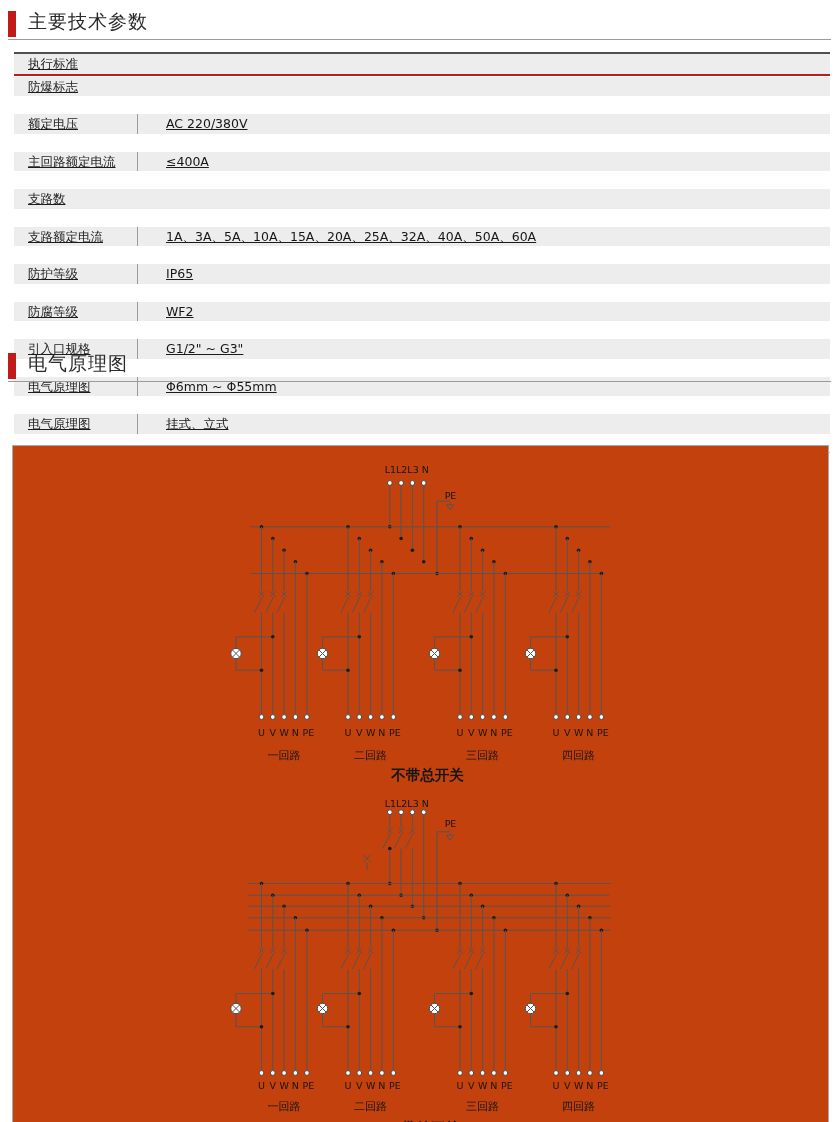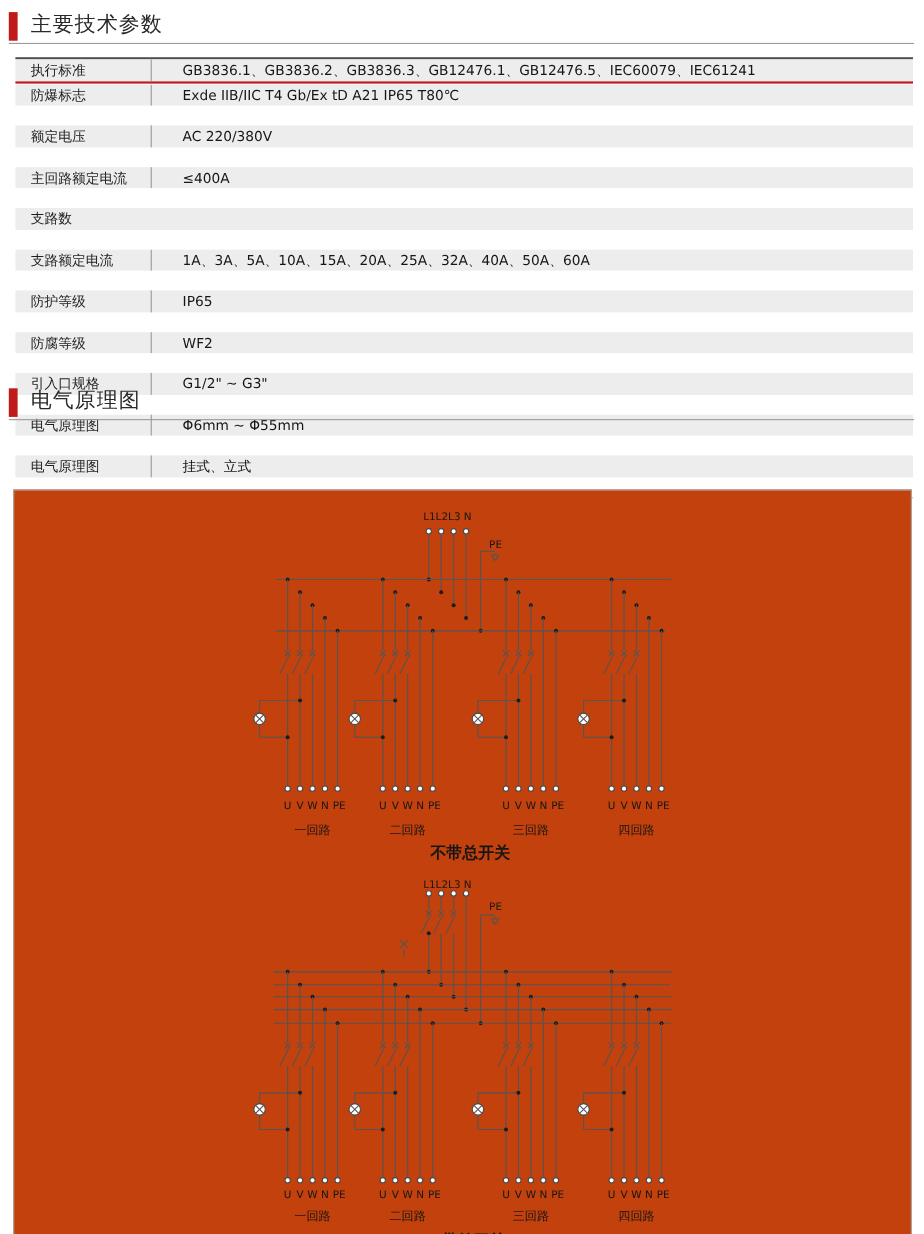--- a/index.html
+++ b/index.html
@@ -23,21 +23,21 @@
     letter-spacing:1px;white-space:nowrap;
   }
   .section-header .underline{
     position:absolute;left:8px;top:30px;width:823px;height:1px;background:#9b9b9b;
   }
   #header-params{top:9px;}
   #header-schematic{top:351px;}
 
   .spec-table{
     position:absolute;left:14px;top:52px;width:816px;
-    border-top:2px solid #4f4f4f;border-bottom:1px solid #b5b5b5;
+    border-top:2px solid #4f4f4f;border-bottom:1px solid #b5b5b5;text-decoration:underline;
   }
   .spec-row{
     display:flex;align-items:center;background:var(--rowbg);
     min-height:19.5px;margin-bottom:18px;font-size:12.5px;line-height:19.5px;
   }
   .spec-row.hl{margin-bottom:0;}
   .red-divider{height:2px;background:var(--red);margin-bottom:1px;}
   .spec-label{
     width:109px;padding-left:14px;flex:none;color:#1f1f1f;white-space:nowrap;
   }
@@ -58,26 +58,24 @@
 
 <div class="section-header" id="header-params">
   <div class="red-bar"></div>
   <div class="sec-title">主要技术参数</div>
   <div class="underline"></div>
 </div>
 
 <div class="spec-table" id="spec-table">
     <div class="spec-row hl">
       <div class="spec-label">执行标准</div>
-      <div class="spec-value">GB3836.1、GB3836.2、GB3836.3、GB12476.1、GB12476.5、IEC60079、IEC61241</div>
     </div>
     <div class="red-divider"></div>
     <div class="spec-row">
       <div class="spec-label">防爆标志</div>
-      <div class="spec-value">Exde IIB/IIC T4 Gb/Ex tD A21 IP65 T80℃</div>
     </div>
     <div class="spec-row">
       <div class="spec-label">额定电压</div>
       <div class="spec-value">AC 220/380V</div>
     </div>
     <div class="spec-row">
       <div class="spec-label">主回路额定电流</div>
       <div class="spec-value">≤400A</div>
     </div>
     <div class="spec-row">

